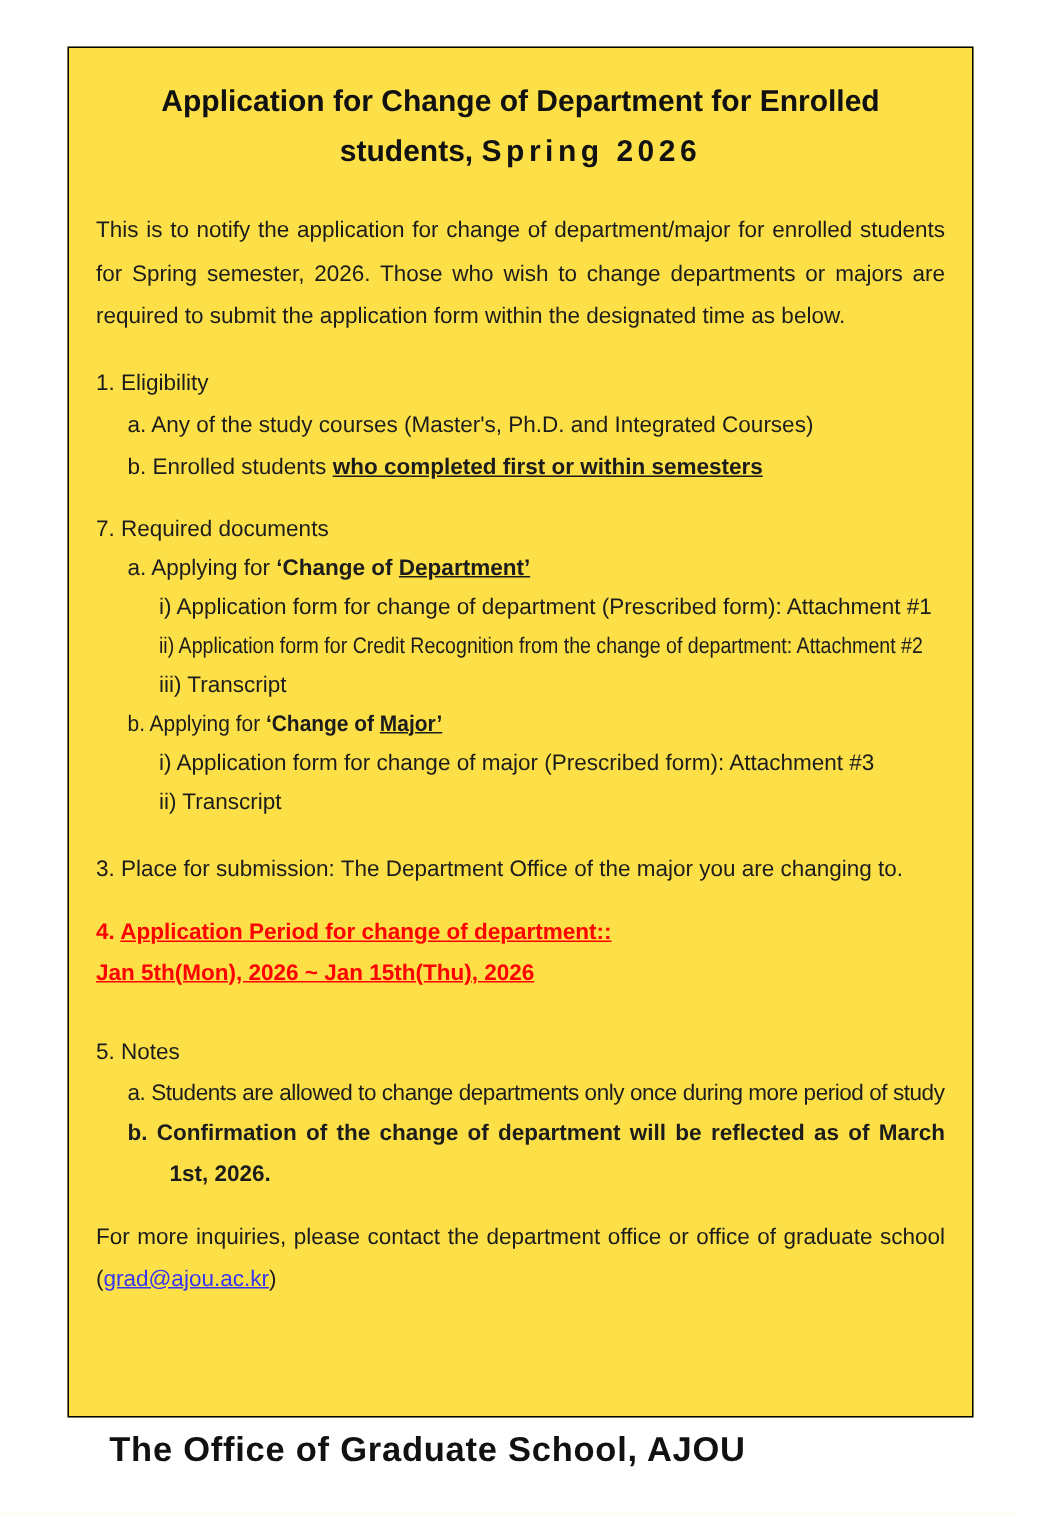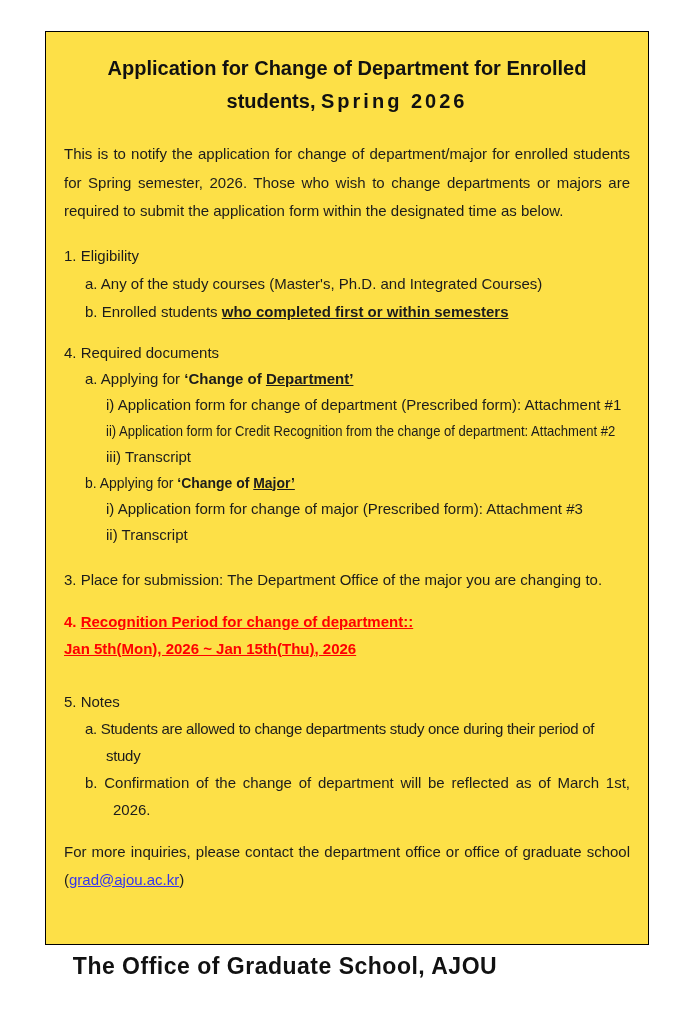--- a/index.html
+++ b/index.html
@@ -45,21 +45,21 @@
   .sec-1 { margin-top: 13px; }
   .sec-2 { margin-top: 14px; line-height: 26px; }
   .sec-3 { margin-top: 18px; }
   .sec-4 { margin-top: 14px; line-height: 27px; }
   .sec-5 { margin-top: 26px; line-height: 27px; }
   .contact { font-size: 15px; line-height: 28px; text-align: justify; }
   .ind1 { padding-left: 21px; }
   .ind2 { padding-left: 42px; }
   .hang3 { padding-left: 21px; text-indent: -21px; text-align: justify; }
   .hang5a { padding-left: 42px; text-indent: -21px; }
-  .hang5b { padding-left: 49px; text-indent: -28px; text-align: justify; }
+  .hang5b { padding-left: 49px; text-indent: -28px; text-align: justify; font-weight: bold; }
   .bold { font-weight: bold; }
   .bu { font-weight: bold; text-decoration: underline; }
   .red { color: #ff0000; font-weight: bold; }
   .red-u { text-decoration: underline; }
   .cond-strong { display: inline-block; white-space: nowrap; transform: scaleX(0.87); transform-origin: 0 60%; }
   .cond-mild { display: inline-block; white-space: nowrap; transform: scaleX(0.93); transform-origin: 0 60%; }
   .narrow { letter-spacing: -0.3px; }
   .email-link {
     color: #3636ee;
     text-decoration: underline;
@@ -93,47 +93,47 @@
     <p class="intro">This is to notify the application for change of department/major for enrolled students for Spring semester, 2026. Those who wish to change departments or majors are required to submit the application form within the designated time as below.</p>
 
     <div class="sec sec-1">
       <div>1. Eligibility</div>
       <div class="ind1">a. Any of the study courses (Master's, Ph.D. and Integrated Courses)</div>
       <div class="ind1"><span>b. Enrolled students</span>
         <span class="bu">who completed first or within semesters</span></div>
     </div>
 
     <div class="sec sec-2">
-      <div>4. Required documents</div>
+      <div>7. Required documents</div>
       <div class="ind1"><span>a. Applying for</span>
         <span class="bold">‘Change of</span>
         <span class="bu">Department’</span></div>
       <div class="ind2">i) Application form for change of department (Prescribed form): Attachment #1</div>
       <div class="ind2"><span class="cond-strong">ii) Application form for Credit Recognition from the change of department: Attachment #2</span></div>
       <div class="ind2">iii) Transcript</div>
       <div class="ind1"><span class="cond-mild"><span>b. Applying for</span>
         <span class="bold">‘Change of</span>
         <span class="bu">Major’</span></span></div>
       <div class="ind2">i) Application form for change of major (Prescribed form): Attachment #3</div>
       <div class="ind2">ii) Transcript</div>
     </div>
 
     <div class="sec sec-3">
       <div class="hang3">3. Place for submission: The Department Office of the major you are changing to.</div>
     </div>
 
     <div class="sec sec-4 red">
       <div><span>4.</span>
-        <span class="red-u">Recognition Period for change of department::</span></div>
+        <span class="red-u">Application Period for change of department::</span></div>
       <div><span class="red-u">Jan 5th(Mon), 2026 ~ Jan 15th(Thu), 2026</span></div>
     </div>
 
     <div class="sec sec-5">
       <div>5. Notes</div>
-      <div class="hang5a narrow">a. Students are allowed to change departments study once during their period of study</div>
+      <div class="hang5a narrow">a. Students are allowed to change departments only once during more period of study</div>
       <div class="hang5b">b. Confirmation of the change of department will be reflected as of March 1st, 2026.</div>
     </div>
 
     <p class="contact"><span>For more inquiries, please contact the department office or office of graduate school (</span><a class="email-link">grad@ajou.ac.kr</a><span>)</span></p>
 
   </div>
 
   <div class="page-footer">The Office of Graduate School, AJOU</div>
 
 </div>

